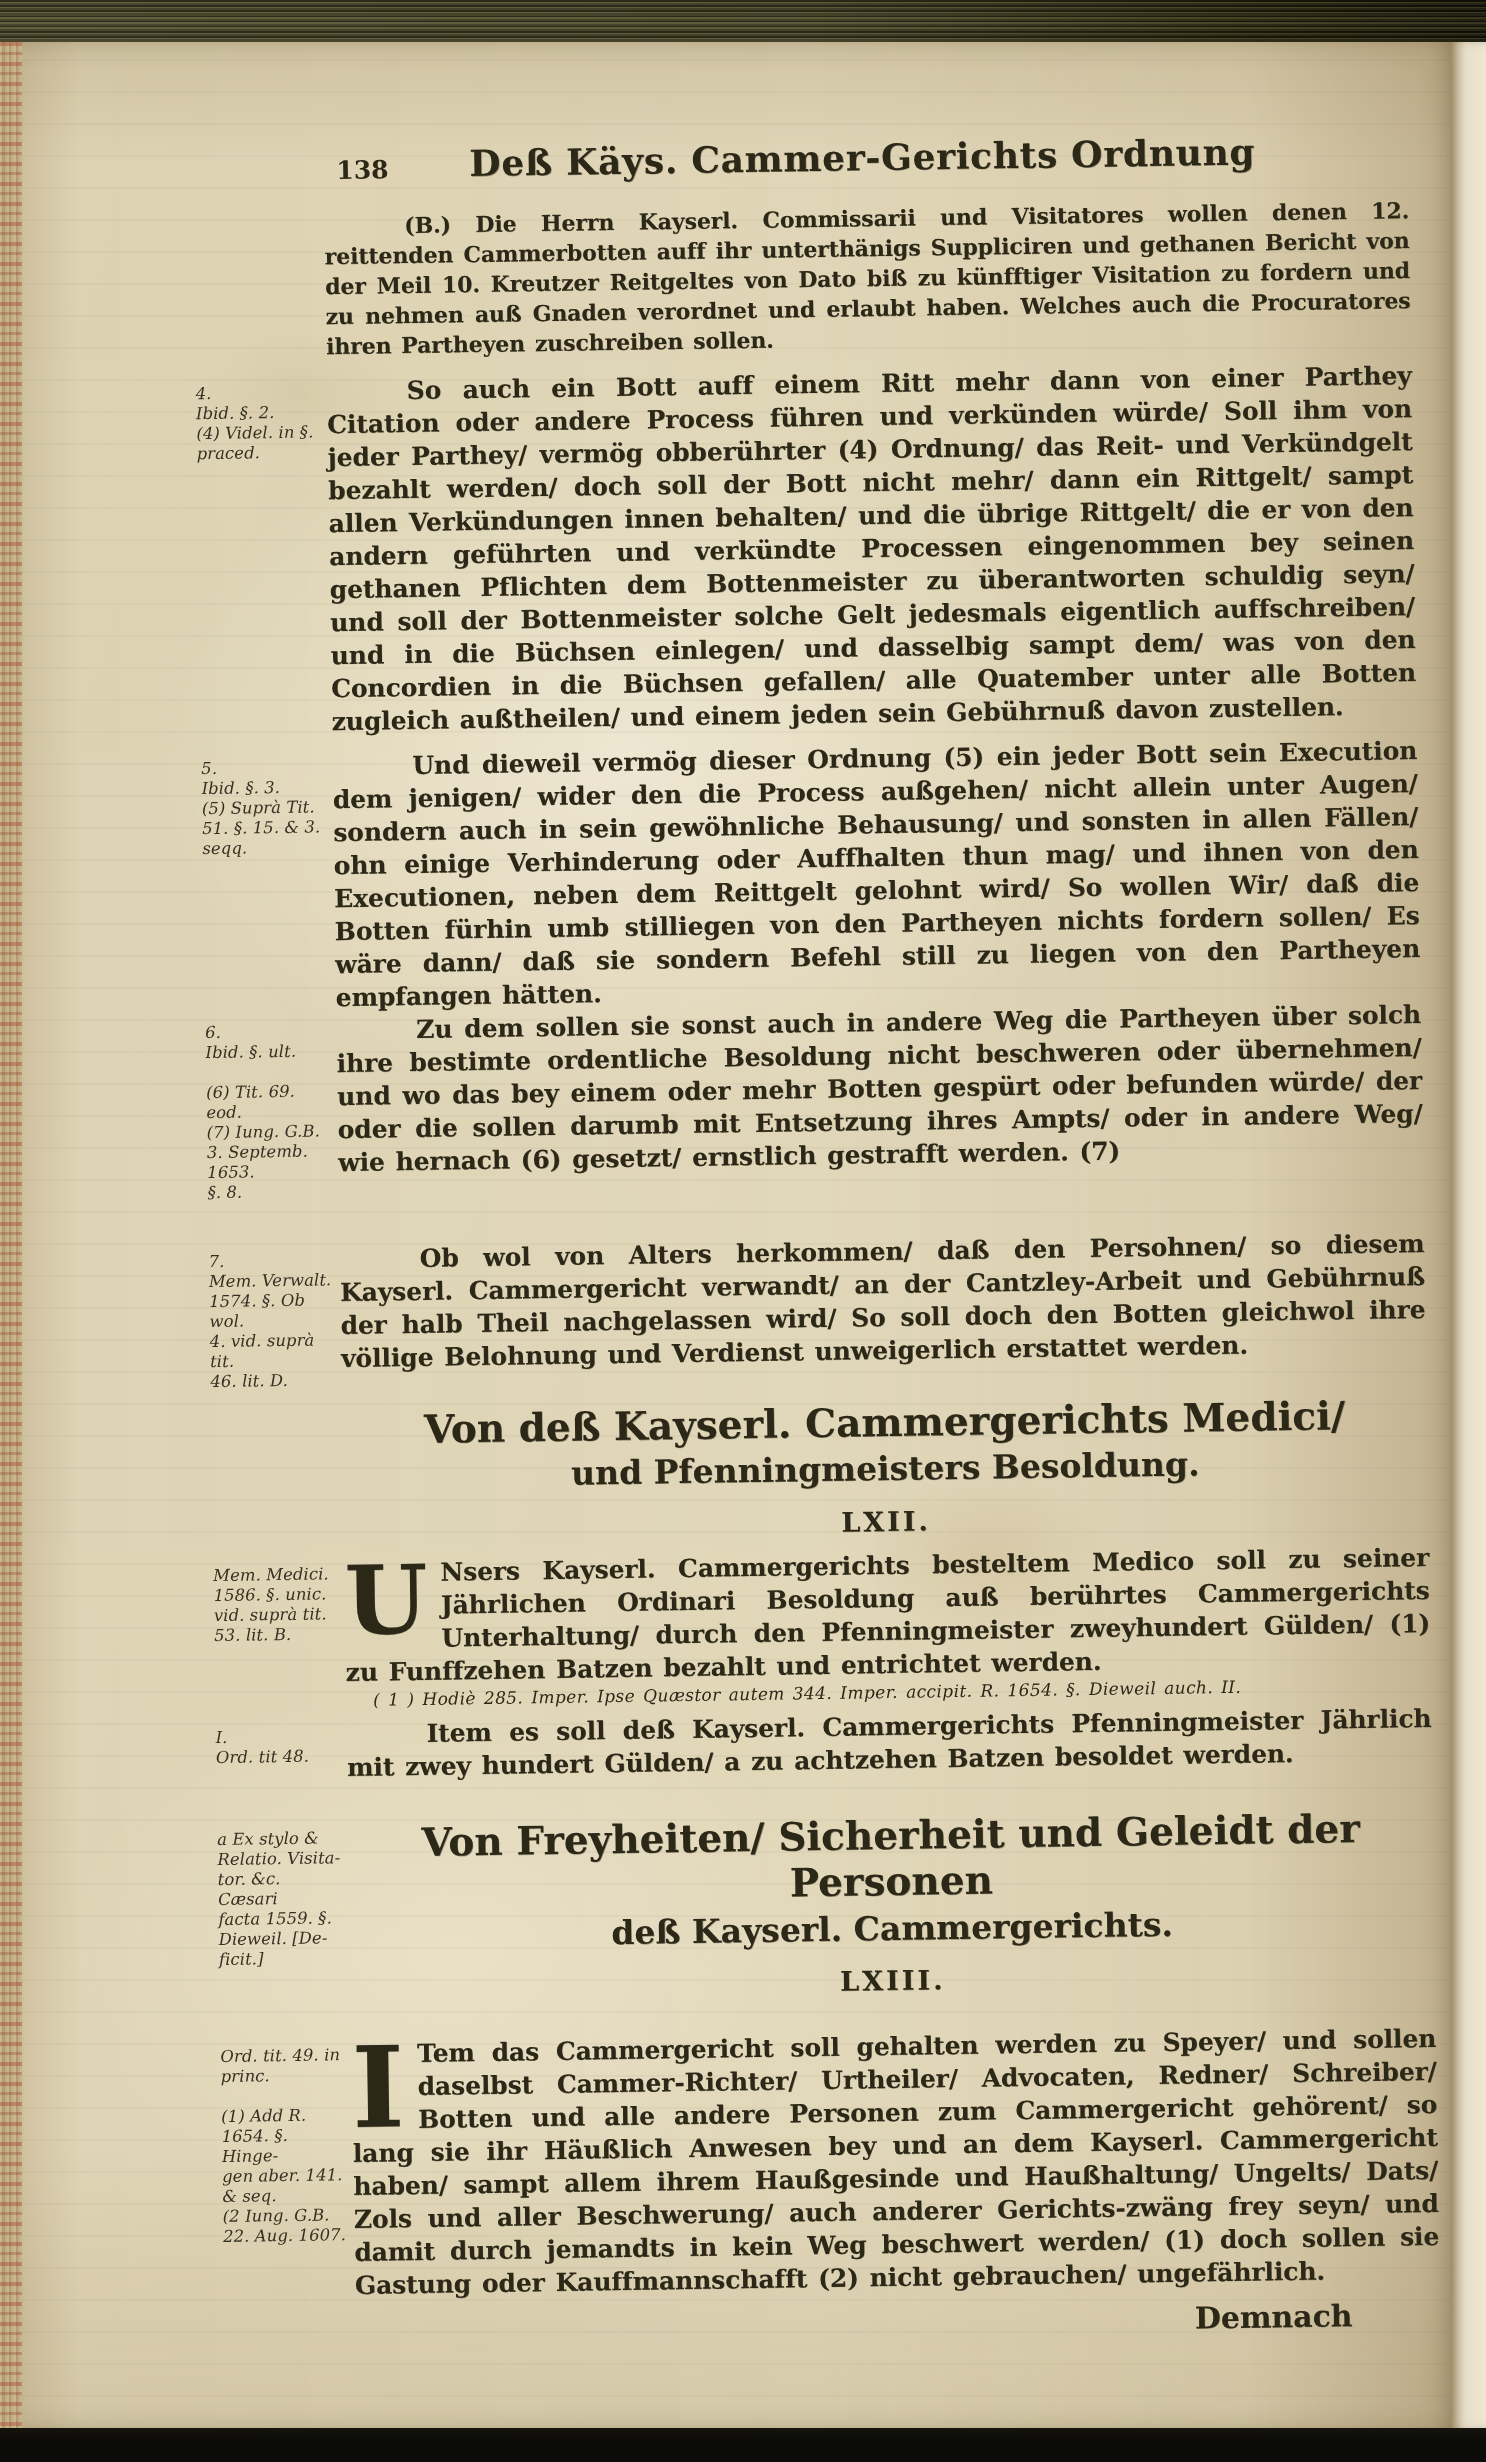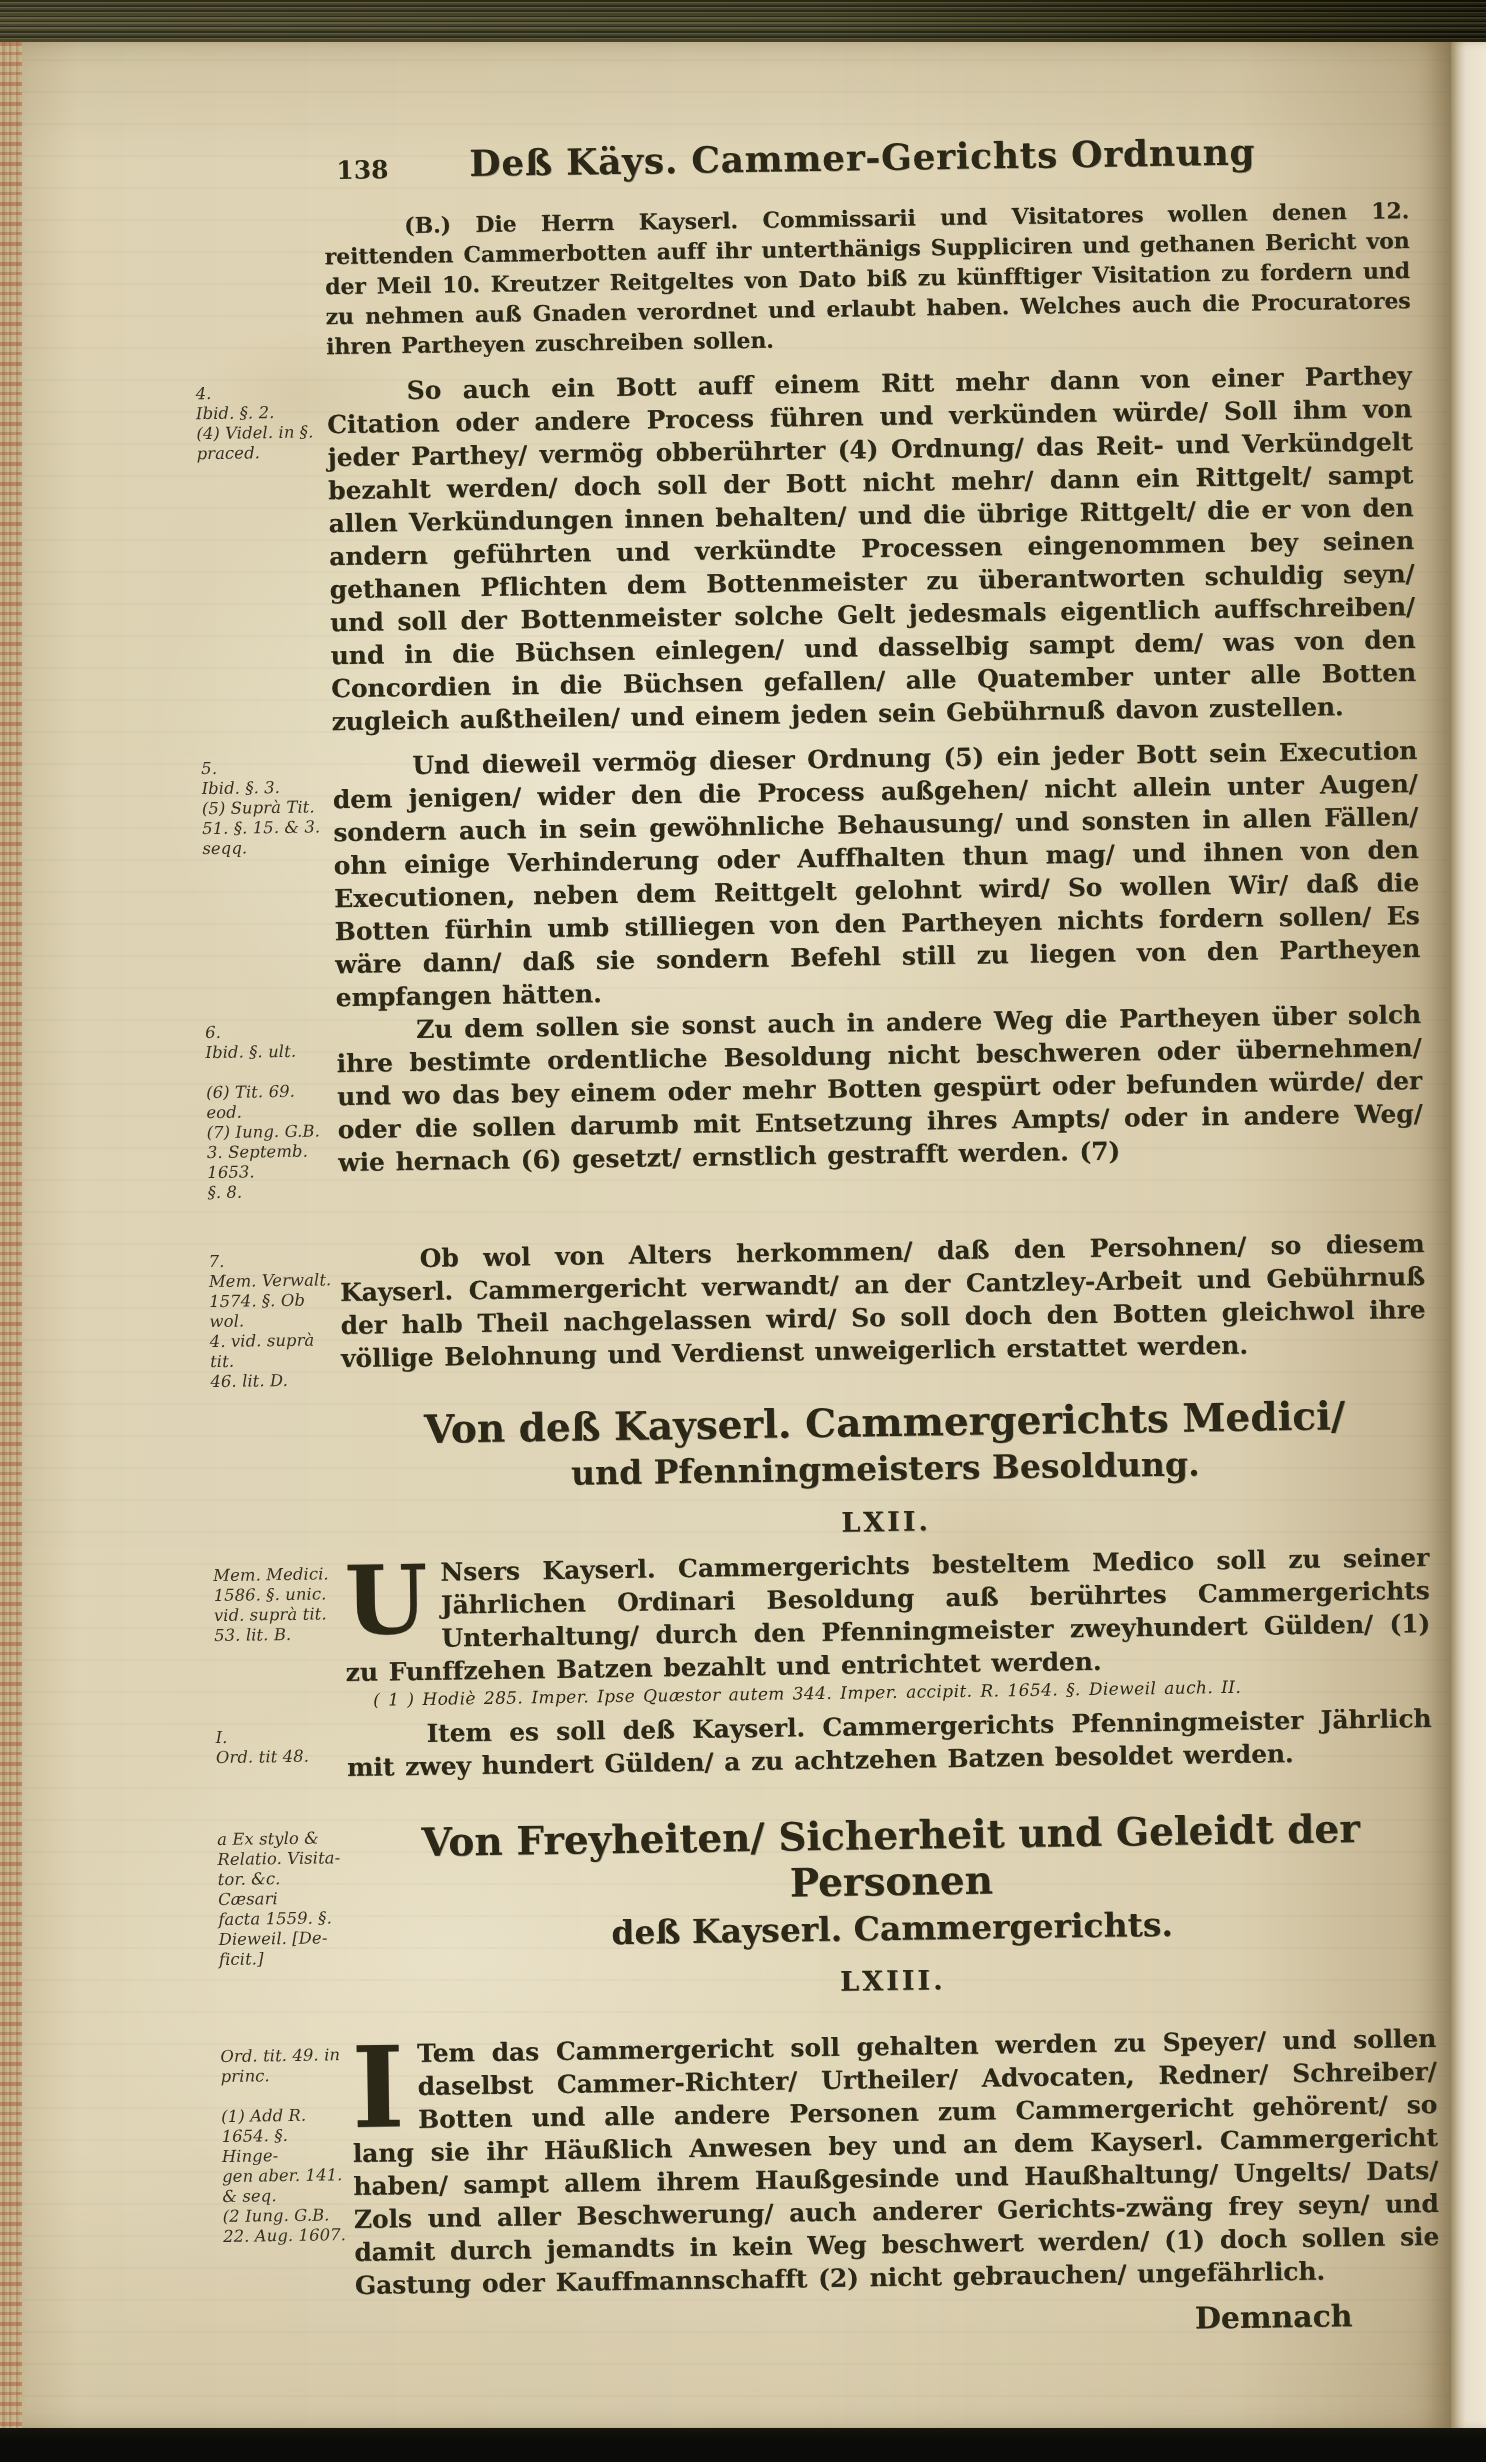--- a/index.html
+++ b/index.html
@@ -34,20 +34,21 @@
   .page{
     position:absolute;left:22px;top:42px;width:1429px;height:2387px;
     background:
       radial-gradient(ellipse 669px 520px at 42% 30%, rgba(252,248,235,.50), rgba(252,248,235,0) 70%),
       radial-gradient(ellipse 558px 387px at 30% 80%, rgba(250,245,230,.35), rgba(250,245,230,0) 70%),
       linear-gradient(90deg, rgba(130,100,50,.18), rgba(130,100,50,.03) 4%, rgba(130,100,50,0) 55%, rgba(130,100,50,.07) 85%, rgba(120,90,45,.30) 99%),
       linear-gradient(180deg, rgba(120,95,50,.16), rgba(120,95,50,.02) 5%, rgba(120,95,50,0) 88%, rgba(120,95,50,.12)),
       #e2d8ba;
     box-shadow:inset -19.3px 0 30px -10.4px rgba(80,60,25,.55);
     border-right:2.2px solid rgba(95,80,48,.65);
+    padding-left:12px;
   }
   .bleed{
     position:absolute;inset:0;pointer-events:none;
     background:repeating-linear-gradient(0deg, rgba(100,95,78,.05) 0 2.2px, rgba(0,0,0,0) 2.2px 32px);
   }
   .stain{position:absolute;border-radius:50%;pointer-events:none;}
   .stain.s1{left:58%;top:60%;width:253px;height:164px;background:radial-gradient(rgba(150,115,55,.12),rgba(150,115,55,0) 70%);}
   .stain.s2{left:12%;top:12%;width:208px;height:134px;background:radial-gradient(rgba(140,110,55,.09),rgba(140,110,55,0) 70%);}
   
   .content{

